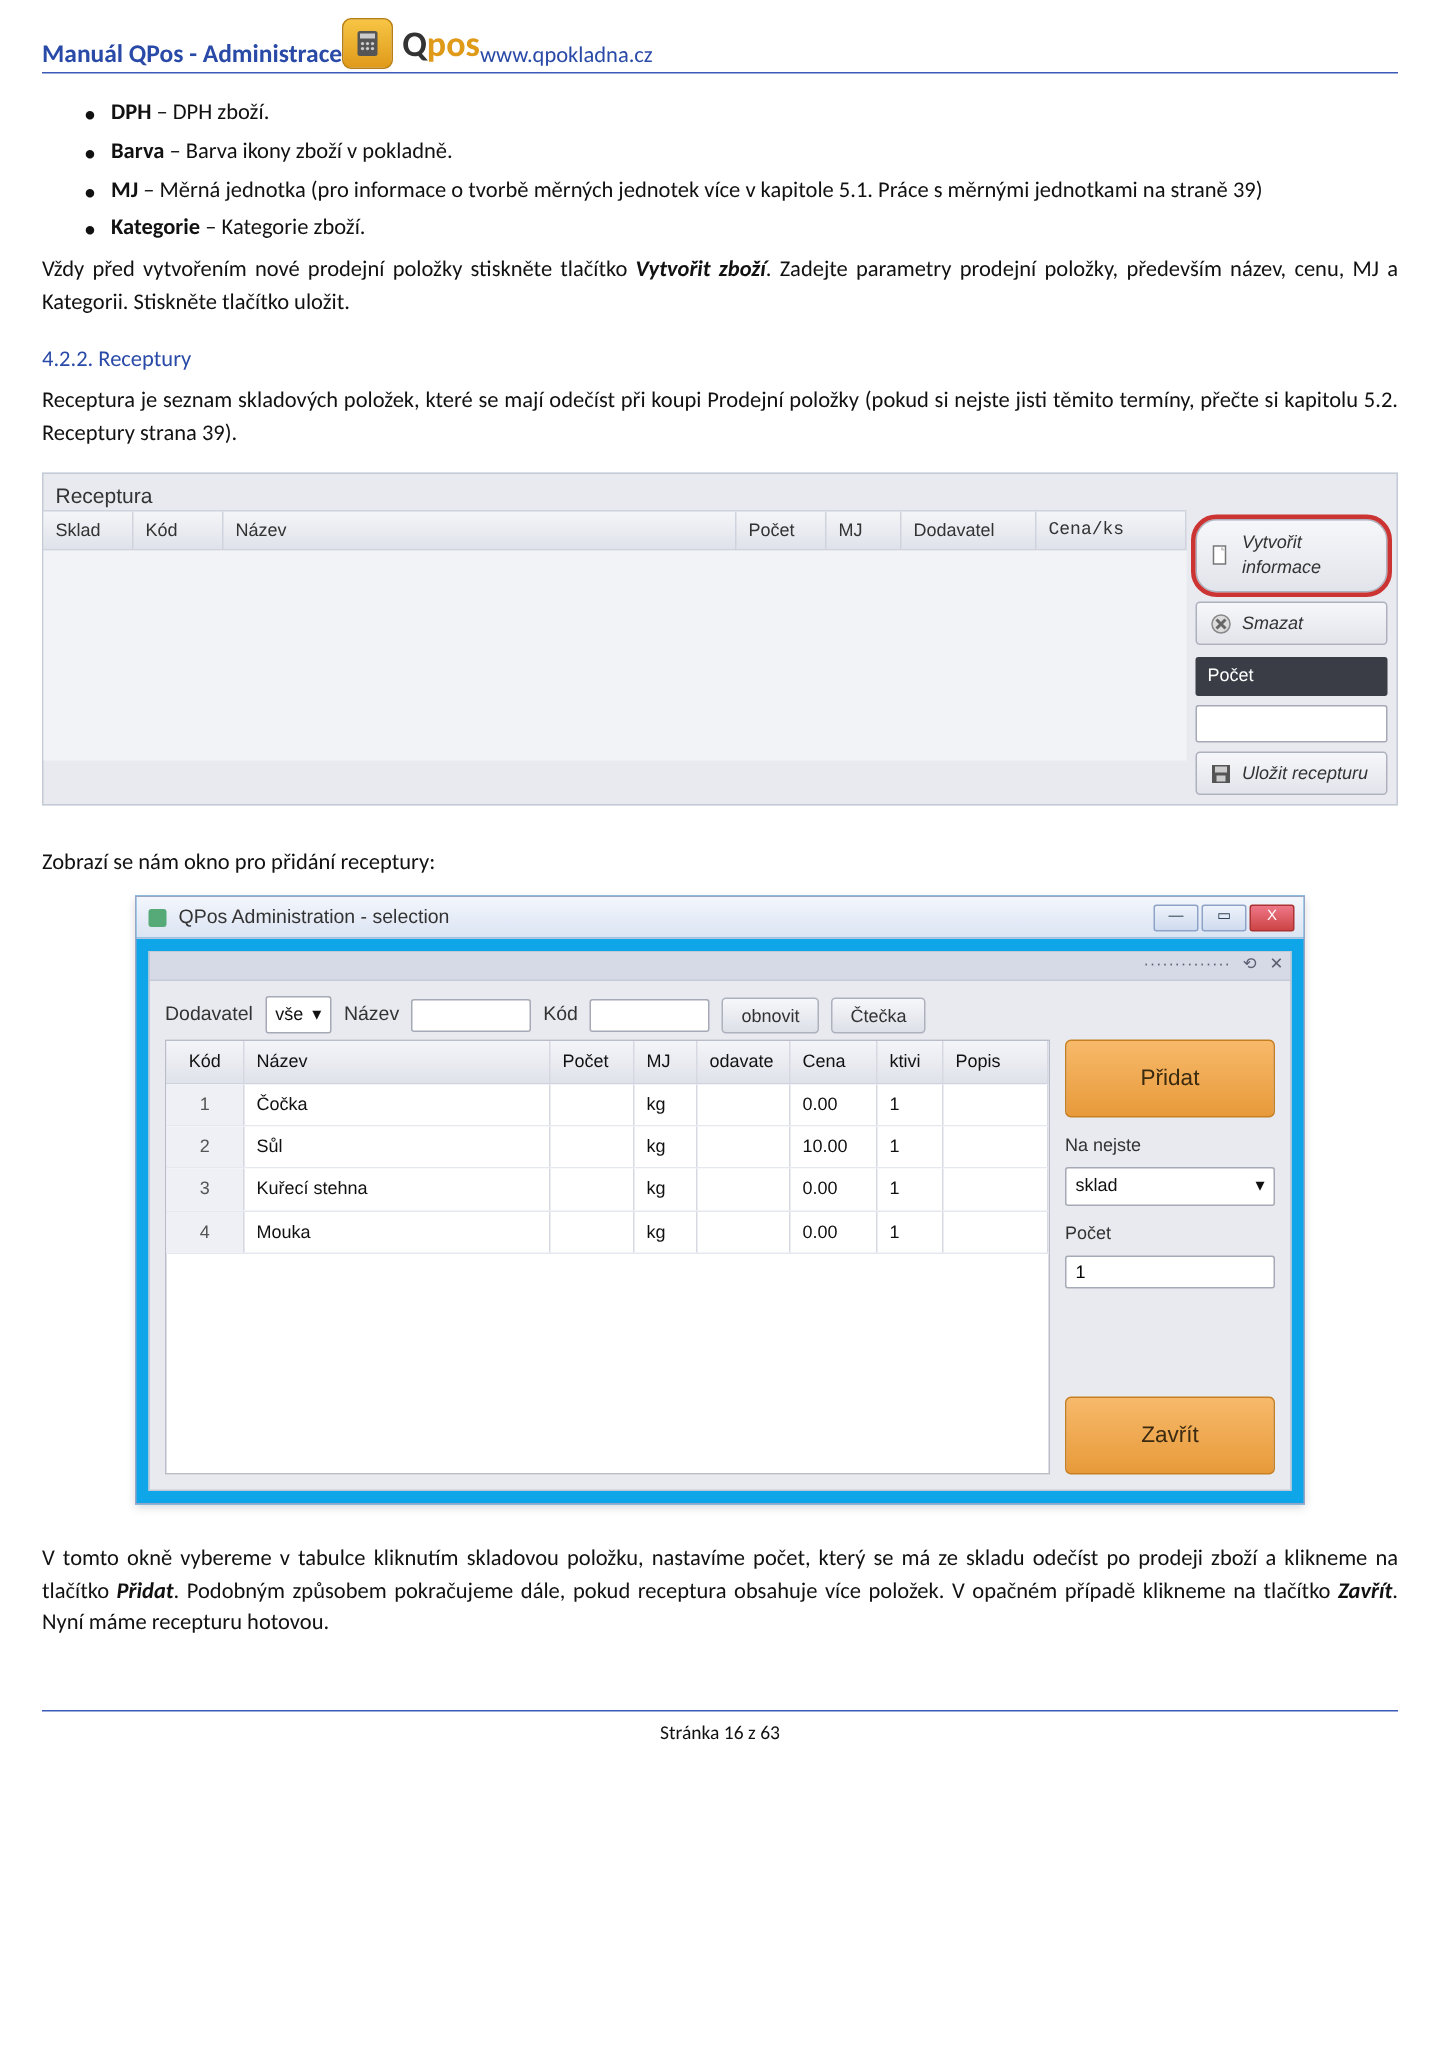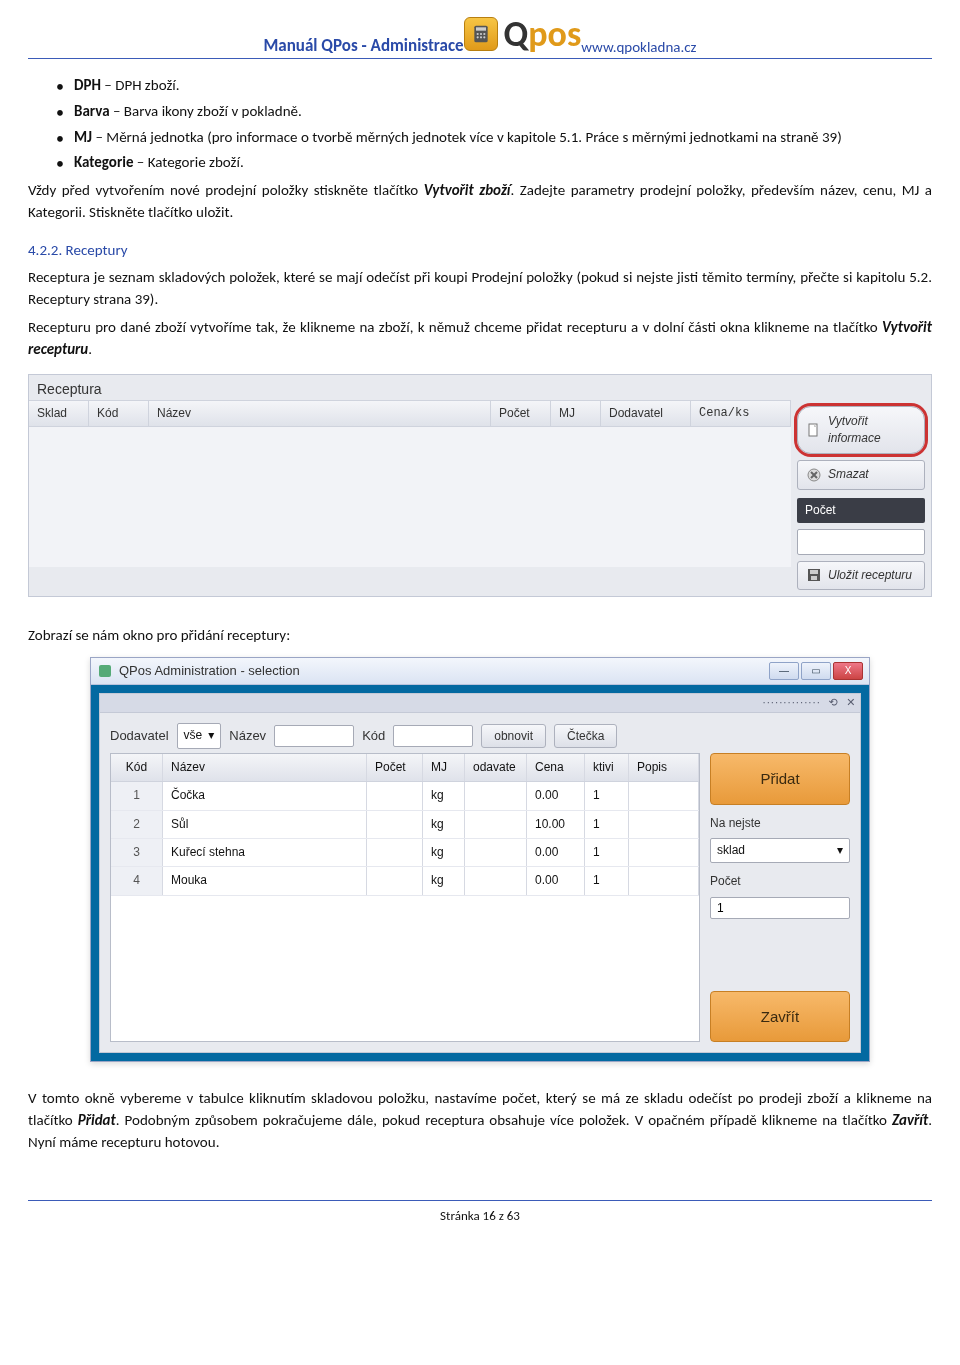--- a/index.html
+++ b/index.html
@@ -1,24 +1,24 @@
 <!DOCTYPE html>
 <html><head>
 <meta charset="utf-8">
 <style>
   * { box-sizing: border-box; margin: 0; padding: 0; }
   body { font-family: Calibri, Arial, sans-serif; font-size: 15px; color: #111; background: #fff; width: 960px; margin: 0 auto; }
   .page { padding: 12px 28px 20px 28px; }
-  .header-row { display: flex; align-items: flex-end; justify-content: center; border-bottom: 1.5px solid #3b5bb8; padding-bottom: 2px; }
+  .header-row { display: flex; align-items: flex-end; justify-content: flex-start; border-bottom: 1.5px solid #3b5bb8; padding-bottom: 2px; }
   .header-left { color: #2a4aa8; font-weight: bold; font-size: 17px; }
   .header-right { color: #2a4aa8; font-size: 15px; }
   .logo-wrap { display: flex; align-items: center; gap: 6px; }
   .logo-badge { width: 34px; height: 34px; border-radius: 6px; background: linear-gradient(#f7c544,#e09a1a); border: 1px solid #b87f10; display: flex; align-items: center; justify-content: center; }
   .logo-badge svg { width: 20px; height: 20px; }
-  .logo-text { font-size: 36px; font-weight: bold; color: #333; }
+  .logo-text { font-size: 24px; font-weight: bold; color: #333; }
   .logo-text .p { color: #e09a1a; }
   .content { padding-top: 16px; line-height: 1.45; }
   ul.bullets { list-style: none; padding-left: 46px; }
   ul.bullets li { position: relative; margin-bottom: 4px; }
   ul.bullets li::before { content: "•"; position: absolute; left: -18px; font-size: 16px; }
   .bold { font-weight: bold; }
   .bolditalic { font-weight: bold; font-style: italic; }
   .h3 { color: #2a4aa8; font-size: 15px; margin-top: 16px; margin-bottom: 4px; }
   .p-block { margin-top: 6px; text-align: justify; }
 
@@ -39,21 +39,21 @@
   .s1-tblank { height: 140px; background: #f2f3f7; }
   .s1-side { width: 140px; padding: 6px; display: flex; flex-direction: column; gap: 6px; }
   .s1-btn { background: linear-gradient(#f6f7fa,#e2e4eb); border: 1px solid #adb1bd; border-radius: 3px; font-size: 12px; color: #333; padding: 5px 8px; display: flex; align-items: center; gap: 6px; cursor: pointer; font-style: italic; }
   .s1-btn.hl { outline: 3px solid #c33; outline-offset: 0; border-radius: 14px; padding: 6px 8px; }
   .s1-icon { width: 16px; height: 16px; display: inline-flex; align-items: center; justify-content: center; }
   .s1-label { font-size: 12px; color: #fff; background: #3a3d46; padding: 4px 8px; border-radius: 2px; margin-top: 2px; }
   .s1-input { background: #fff; border: 1px solid #a6aab6; font-size: 12px; padding: 3px 6px; border-radius: 2px; }
 
   
   .shot2-wrap { display: flex; justify-content: center; margin-top: 10px; }
-  .shot2 { width: 780px; border: 1px solid #9aa5c5; background: #0369a1; font-family: "Segoe UI", Arial, sans-serif; box-shadow: 0 2px 6px rgba(0,0,0,.15); }
+  .shot2 { width: 780px; border: 1px solid #9aa5c5; background: #0ea5e9; font-family: "Segoe UI", Arial, sans-serif; box-shadow: 0 2px 6px rgba(0,0,0,.15); }
   .s2-titlebar { display: flex; align-items: center; justify-content: space-between; background: linear-gradient(#f3f6fc,#dbe4f3); border-bottom: 1px solid #b9c3dc; padding: 4px 6px; font-size: 13px; color: #333; }
   .s2-winbtns { display: flex; gap: 0; }
   .s2-winbtn { width: 30px; height: 18px; border: 1px solid #8fa3c8; background: linear-gradient(#eef3fb,#cfdbef); display: flex; align-items: center; justify-content: center; font-size: 10px; color: #345; border-radius: 2px; margin-left: 2px; }
   .s2-winbtn.close { background: linear-gradient(#e78,#c44); color: #fff; border-color: #a33; }
   .s2-inner { padding: 8px; }
   .s2-sub { border: 1px solid #c4c9d6; background: #e8eaef; position: relative; }
   .s2-sub-header { display: flex; justify-content: flex-end; background: #d6dae6; font-size: 11px; color: #5a5f72; padding: 1px 4px; letter-spacing: .5px; border-bottom: 1px solid #c4c9d6; }
   .s2-sub-header .mini-x { margin-left: 8px; cursor: pointer; }
   .s2-toolbar { display: flex; align-items: center; gap: 8px; padding: 10px 10px 4px 10px; font-size: 13px; flex-wrap: wrap; }
   .s2-lbl { color: #333; }
@@ -114,23 +114,20 @@
     <li><span class="bold">MJ</span><span> – Měrná jednotka (pro informace o tvorbě měrných jednotek více v kapitole 5.1. Práce s měrnými jednotkami na straně 39)</span></li>
     <li><span class="bold">Kategorie</span><span> – Kategorie zboží.</span></li>
   </ul>
 
   <p class="p-block">
     <span>Vždy před vytvořením nové prodejní položky stiskněte tlačítko </span><span class="bolditalic">Vytvořit zboží</span><span>. Zadejte parametry prodejní položky, především název, cenu, MJ a Kategorii. Stiskněte tlačítko uložit.</span>
   </p>
 
   <div class="h3">4.2.2. Receptury</div>
   <p class="p-block">Receptura je seznam skladových položek, které se mají odečíst při koupi Prodejní položky (pokud si nejste jisti těmito termíny, přečte si kapitolu 5.2. Receptury strana 39).</p>
-  <p class="p-block">
-    <span>Recepturu pro dané zboží vytvoříme tak, že klikneme na zboží, k němuž chceme přidat recepturu a v dolní části okna klikneme na tlačítko </span><span class="bolditalic">Vytvořit recepturu</span><span>.</span>
-  </p>
 
   <div class="shot1">
     <div class="s1-title">Receptura</div>
     <div class="s1-body">
       <div class="s1-table">
         <div class="s1-thead">
           <div class="s1-col-sklad">Sklad</div>
           <div class="s1-col-kod">Kód</div>
           <div class="s1-col-nazev">Název</div>
           <div class="s1-col-pocet">Počet</div>

